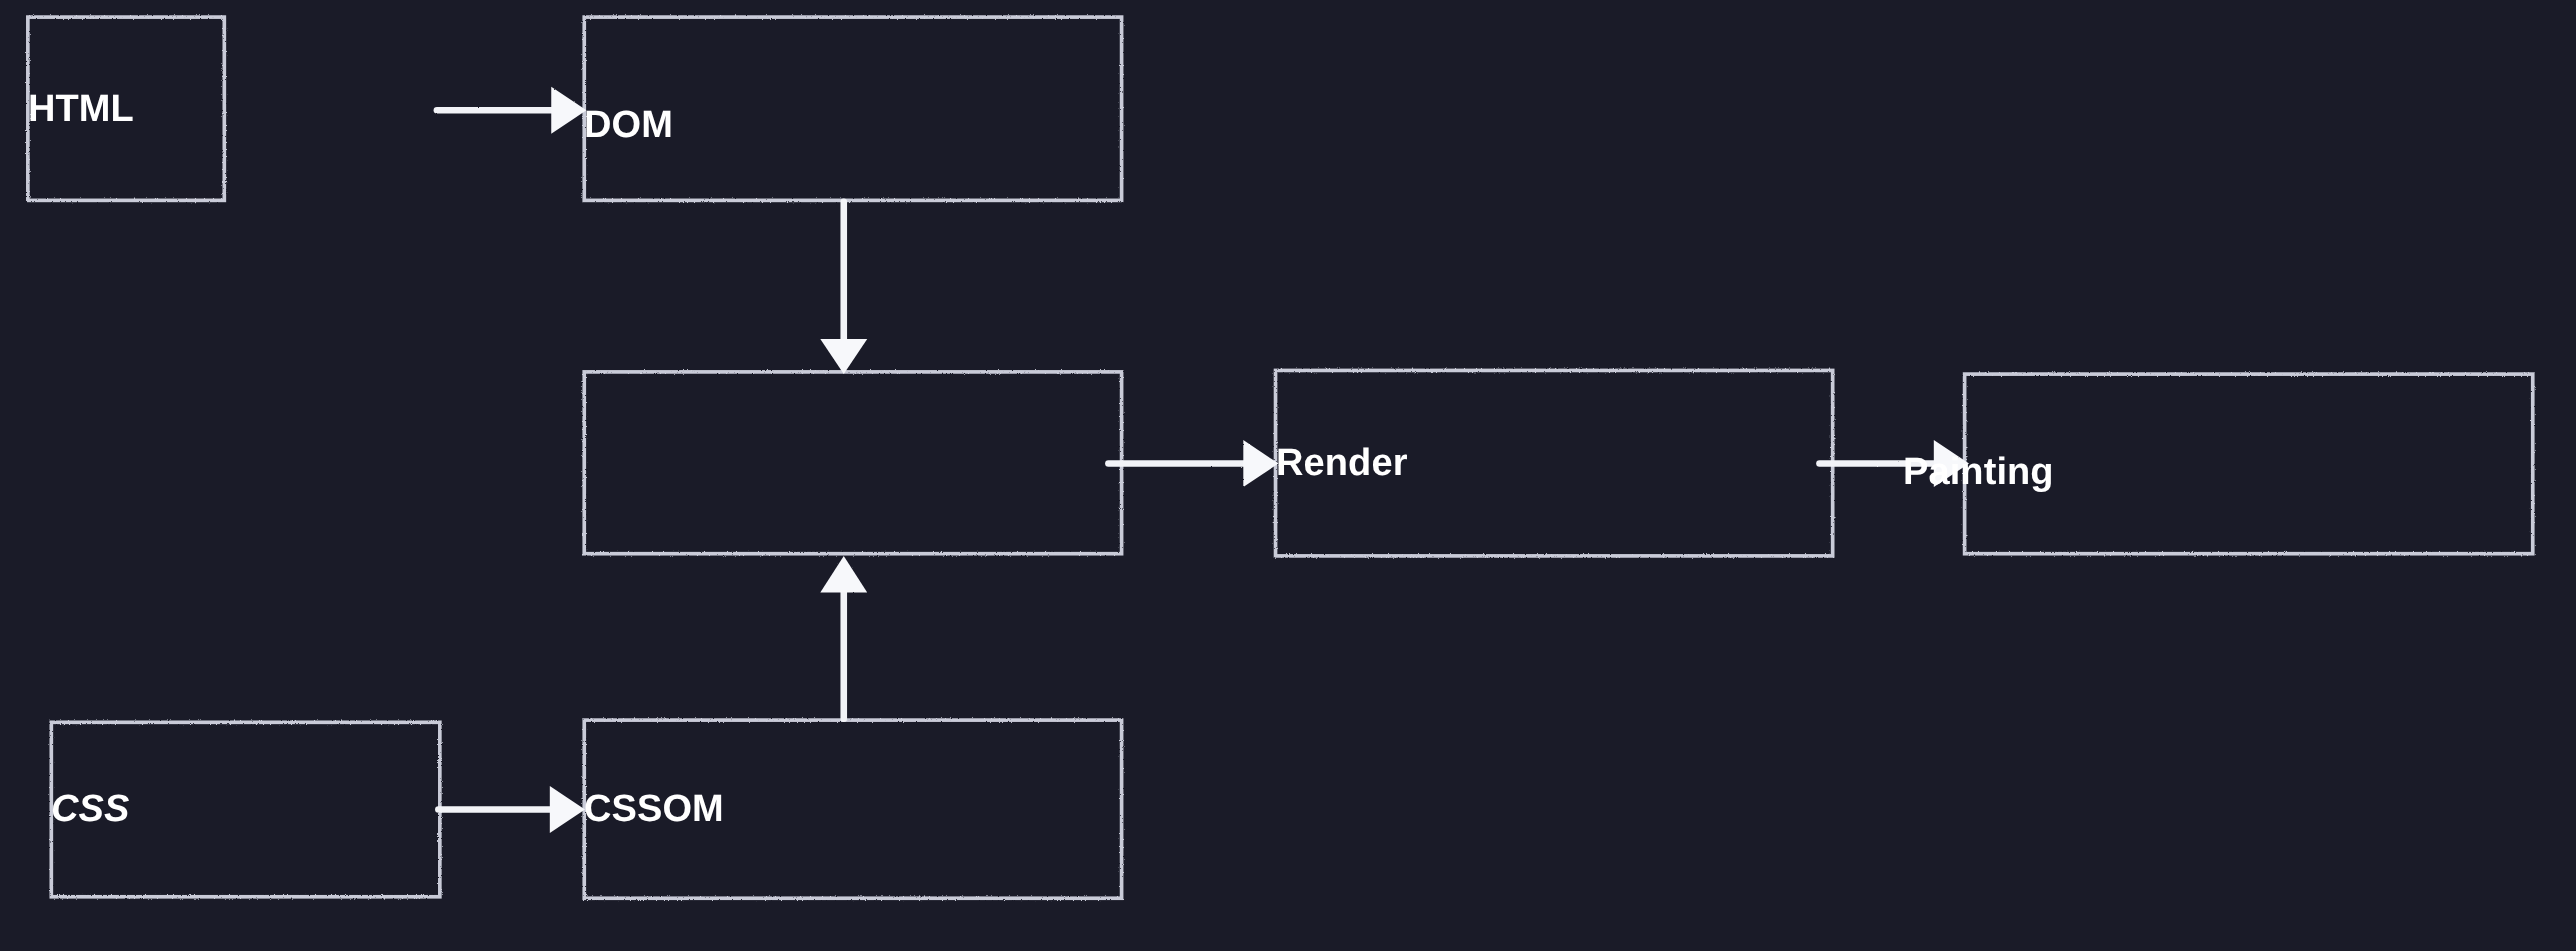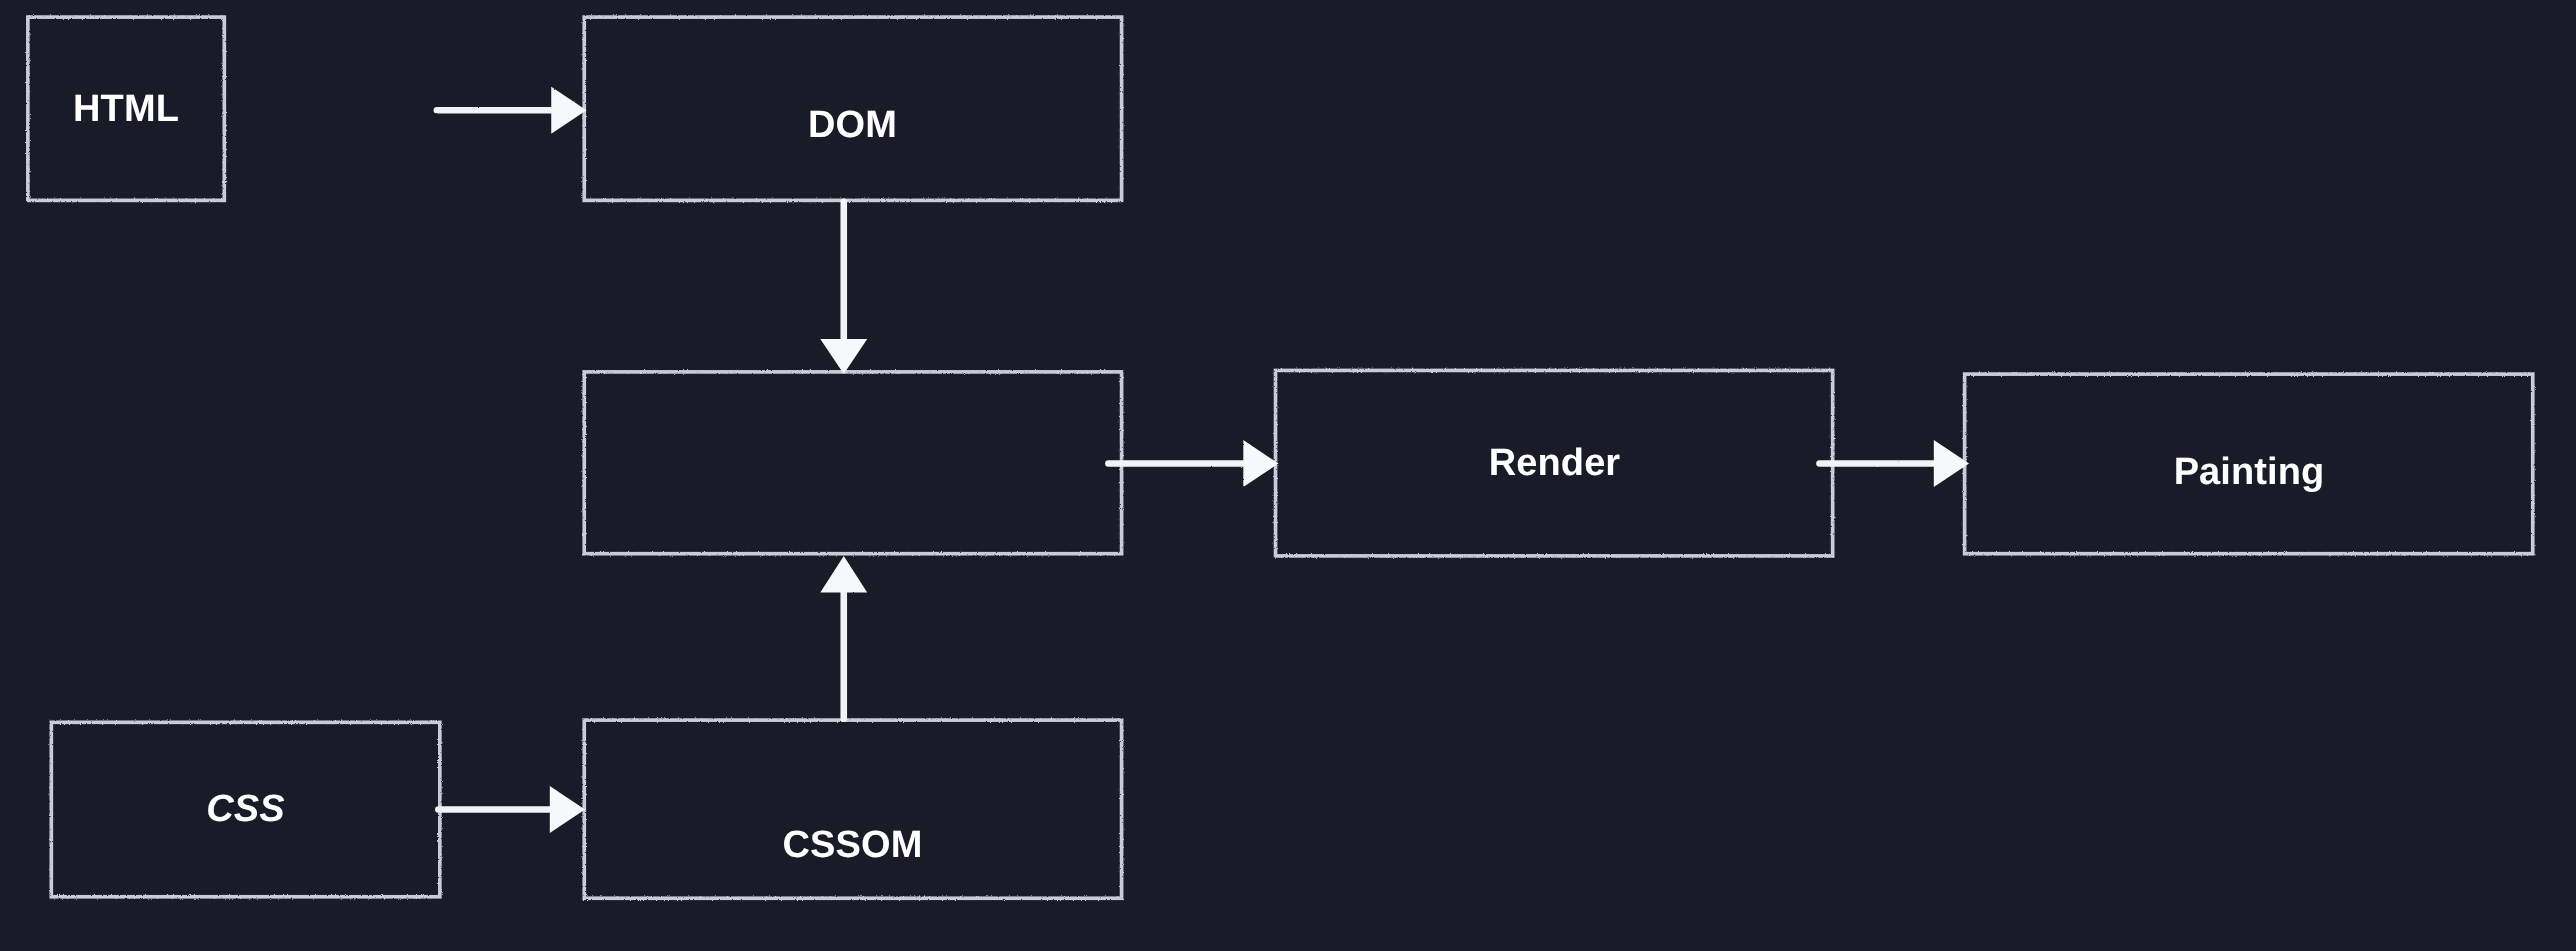--- a/index.html
+++ b/index.html
@@ -22,40 +22,39 @@
     left: 0; top: 0;
     width: 2576px;
     height: 952px;
     pointer-events: none;
   }
   
   .node {
     position: absolute;
     display: flex;
     align-items: center;
-    justify-content: center;
     box-sizing: border-box;
   }
   .node-label {
     color: #ffffff;
     font-size: 38px;
     font-weight: 700;
     letter-spacing: 0.1px;
     line-height: 1;
     white-space: nowrap;
     text-rendering: geometricPrecision;
   }
   
   #node-html    { left: 28px;   top: 17px;   width: 196px; height: 183px; }
   #node-dom     { left: 584px;  top: 17px;   width: 537px; height: 183px; margin-top: 16px; }
   #node-render  { left: 584px;  top: 372px;  width: 537px; height: 182px; }
   #node-layout  { left: 1276px; top: 370px;  width: 557px; height: 185px; }
-  #node-paint   { left: 1965px; top: 374px;  width: 568px; height: 196px; }
+  #node-paint   { left: 1903px; top: 374px;  width: 568px; height: 196px; }
   #node-css     { left: 51px;   top: 722px;  width: 389px; height: 174px; font-style: italic; }
-  #node-cssom   { left: 584px;  top: 720px;  width: 537px; height: 178px; margin-top: 36px; }
+  #node-cssom   { left: 584px;  top: 720px;  width: 537px; height: 178px; }
 </style>
 </head>
 <body>
 
 <div id="stage">
 
   <svg id="sketch" viewBox="0 0 3514 1298">
     <defs>
       <filter id="rough" x="-5%" y="-5%" width="110%" height="110%">
         <feTurbulence type="fractalNoise" baseFrequency="0.9" numOctaves="3" seed="7" result="noise"></feTurbulence>

